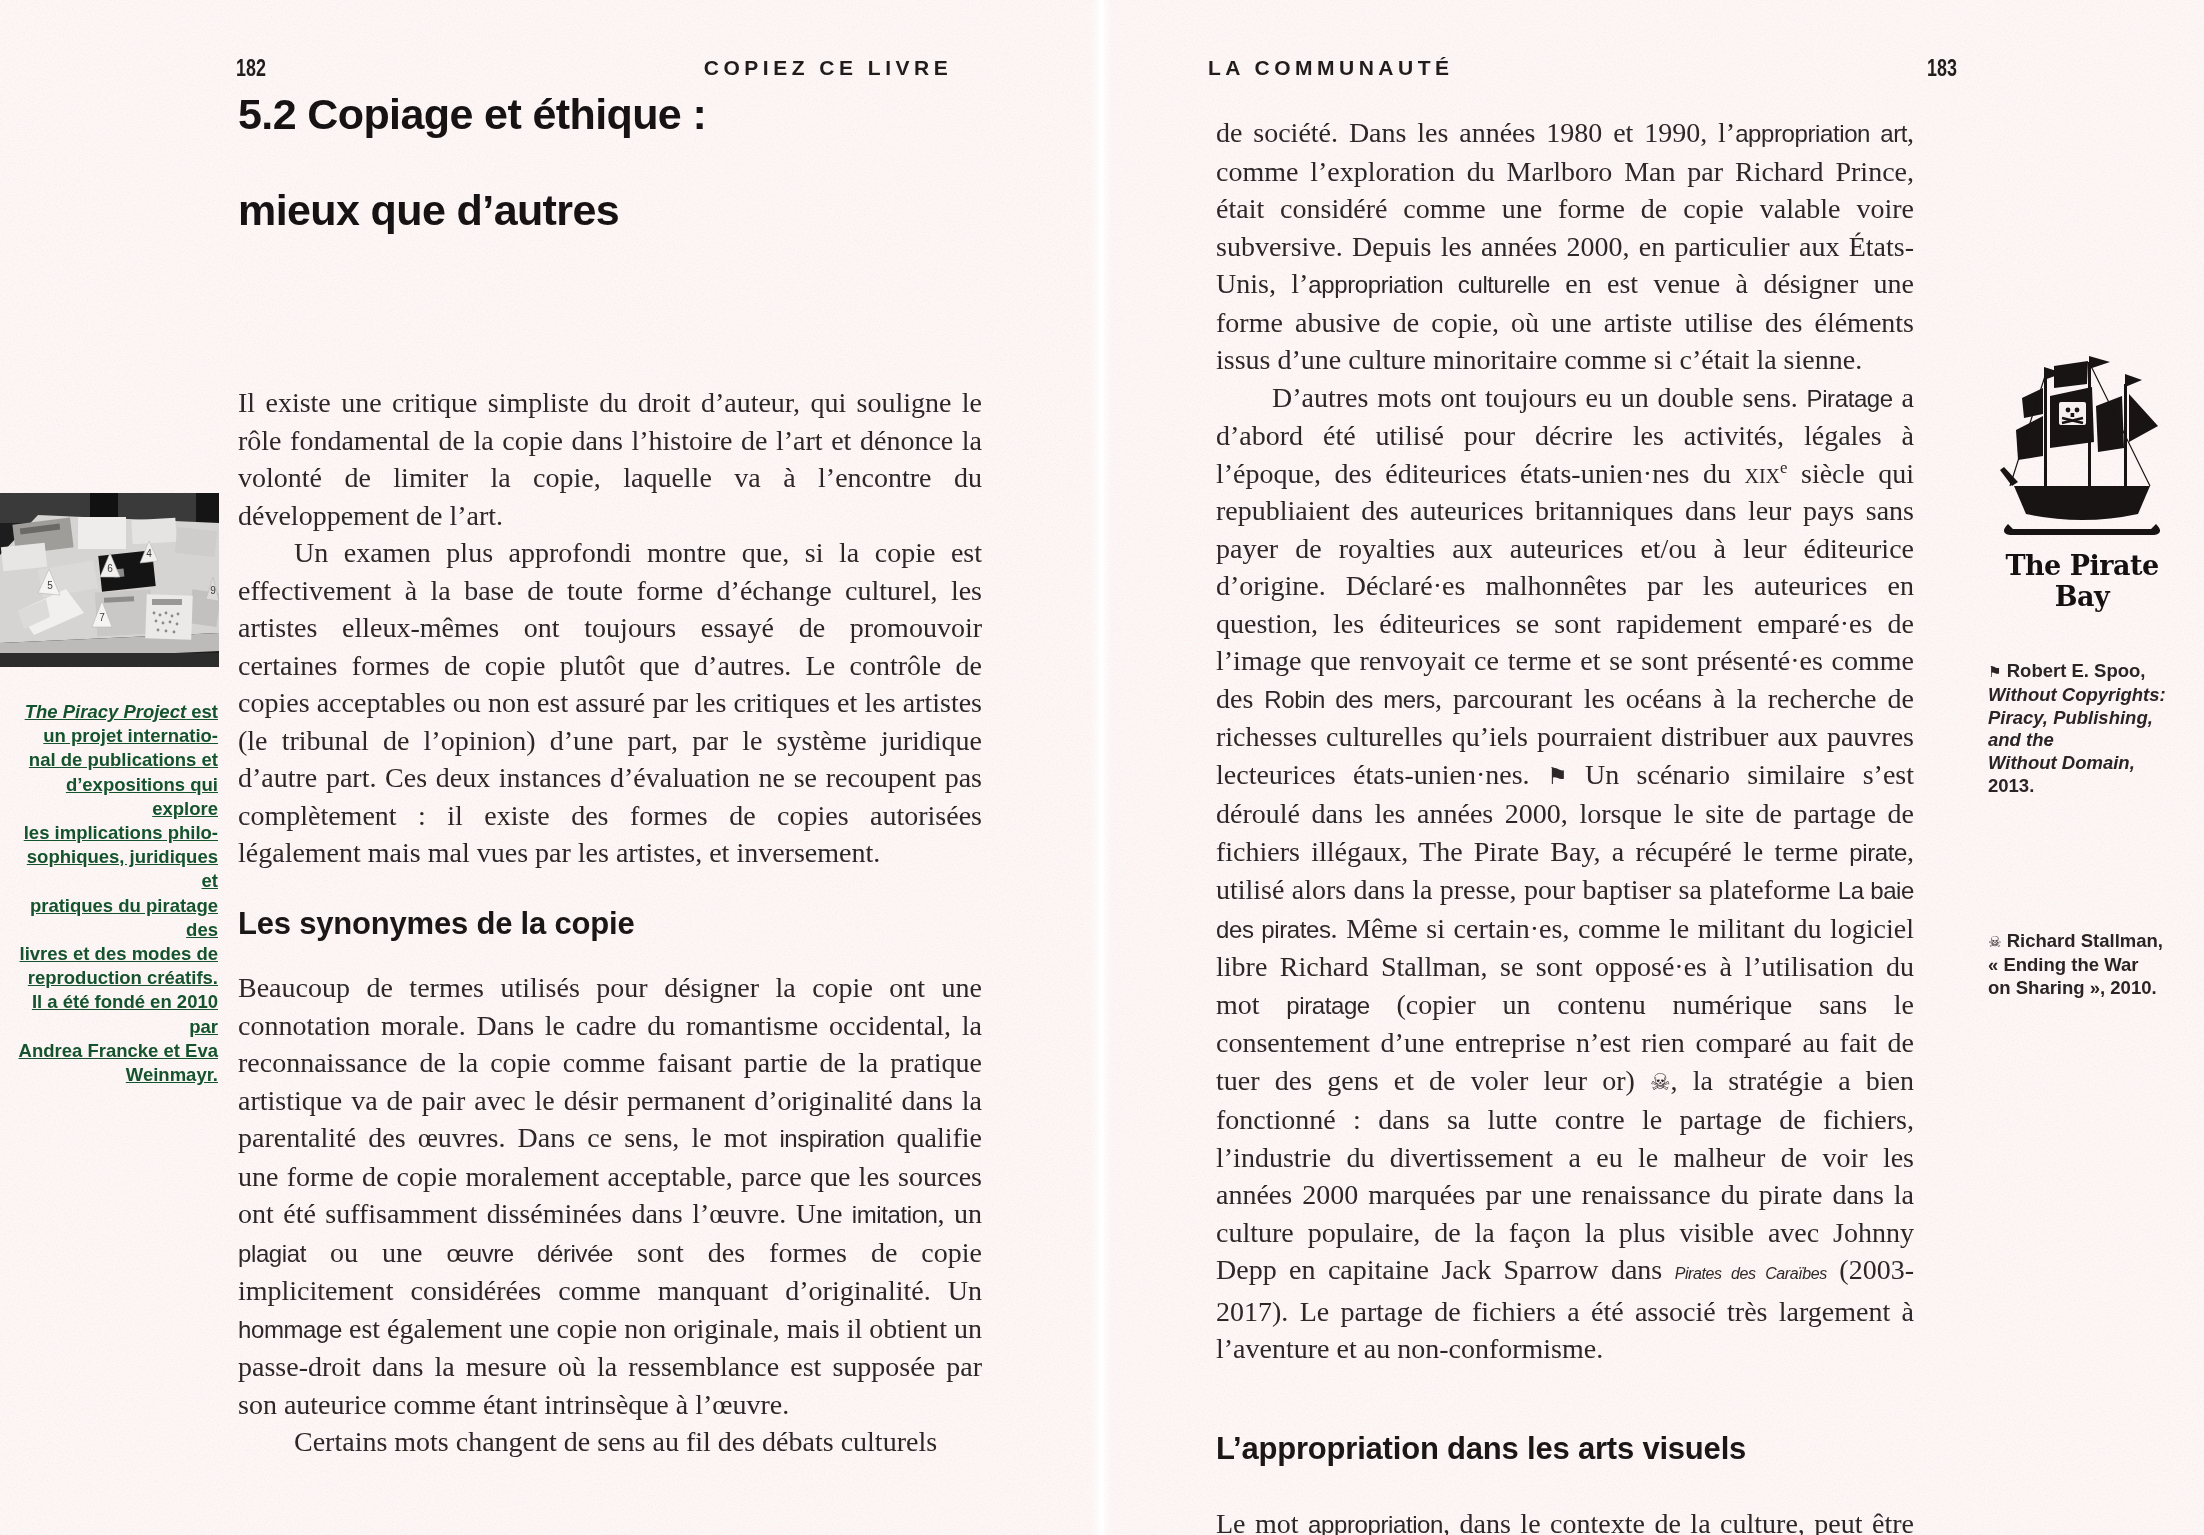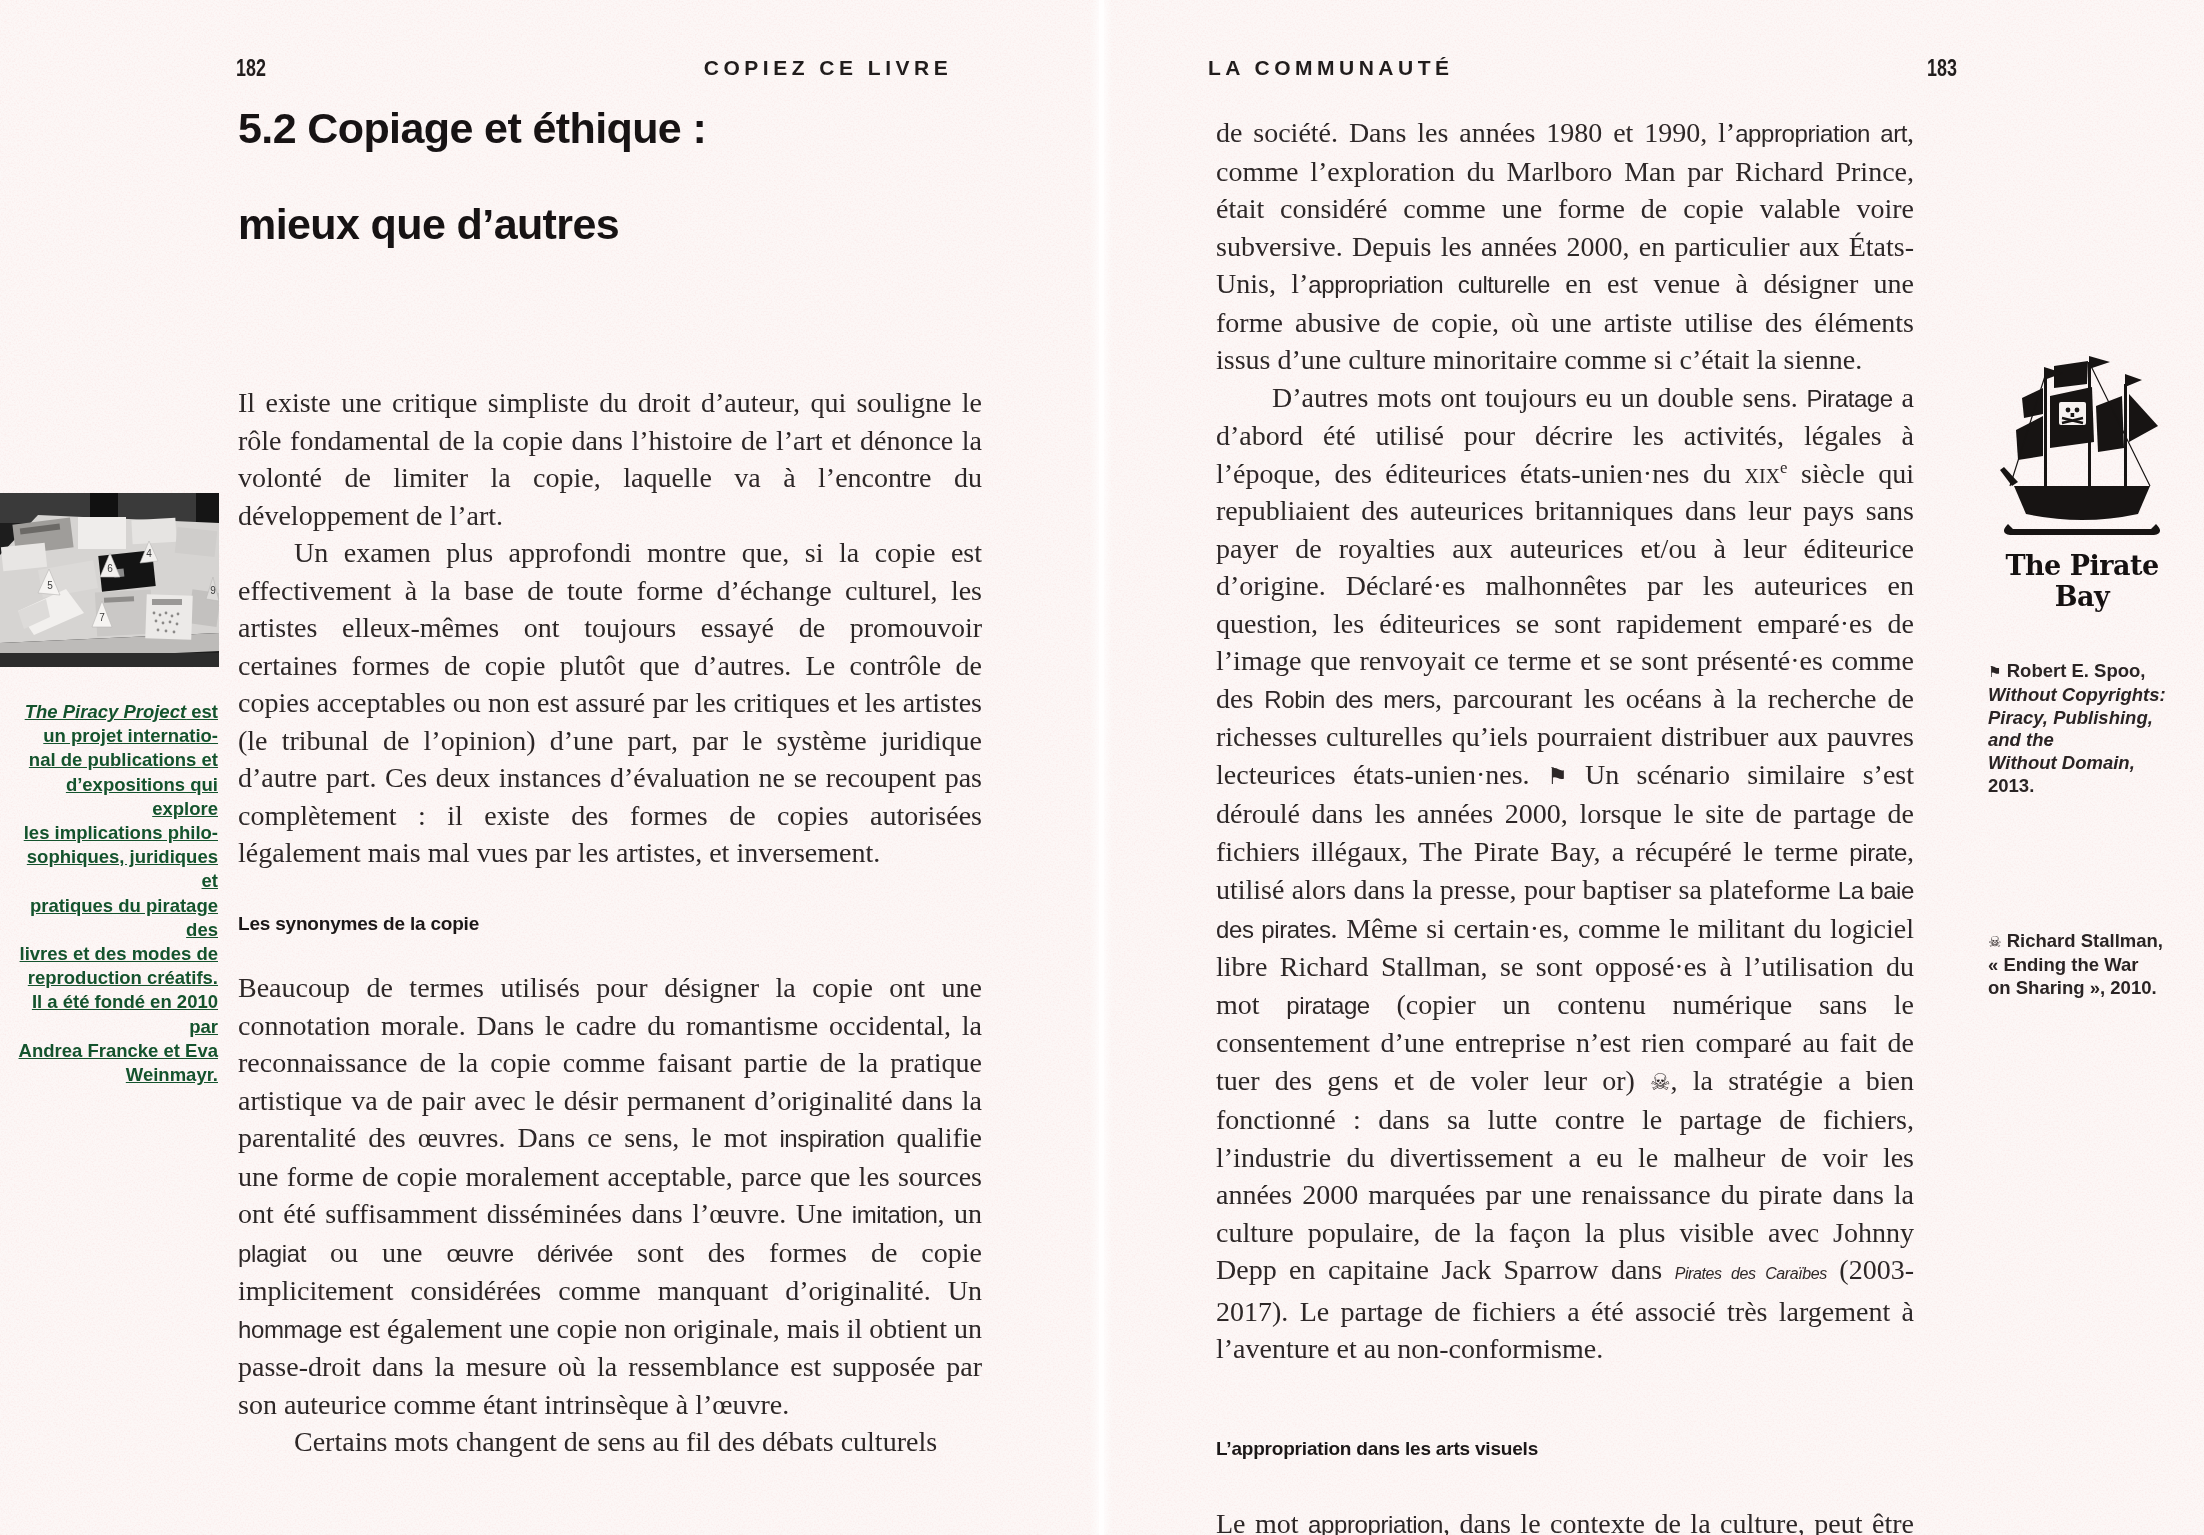--- a/index.html
+++ b/index.html
@@ -16,25 +16,25 @@
   .runhead{position:absolute;top:56px;font-family:"Liberation Sans",sans-serif;
     font-size:21px;font-weight:700;letter-spacing:4.5px;color:#211d1d;white-space:nowrap;}
   .folio{position:absolute;top:55px;font-family:"Liberation Sans",sans-serif;
     font-size:23px;font-weight:700;color:#211d1d;}
   .folio span{display:inline-block;transform:scaleX(.78);transform-origin:left top;}
   #runhead-left{left:828px;transform:translateX(-50%);}
   #runhead-right{left:1208px;}
   #folio-left{left:236px;}
   #folio-right{left:1927px;}
   
-  h1{position:absolute;left:238px;top:104px;margin:0;width:820px;
+  h1{position:absolute;left:238px;top:90px;margin:0;width:820px;
     font-family:"Liberation Sans",sans-serif;font-weight:700;
     font-size:43px;line-height:48px;letter-spacing:-.6px;color:#171314;}
   .subhead{font-family:"Liberation Sans",sans-serif;font-weight:700;
-    font-size:19px;color:#1b1717;letter-spacing:-.2px;}
+    font-size:31px;color:#1b1717;letter-spacing:-.2px;}
   
   .bodycol{position:absolute;text-align:justify;font-size:28px;line-height:37.5px;}
   #left-body{left:238px;top:384px;width:744px;}
   #right-body{left:1216px;top:114px;width:698px;}
   .bodycol p{margin:0;}
   .ind{text-indent:56px;}
   #left-body .subhead{margin:33px 0 27px 0;}
   #right-body .subhead{margin:62px 0 38px 0;}
   
   .cs{font-family:"Liberation Sans",sans-serif;font-size:24px;letter-spacing:-.4px;}

